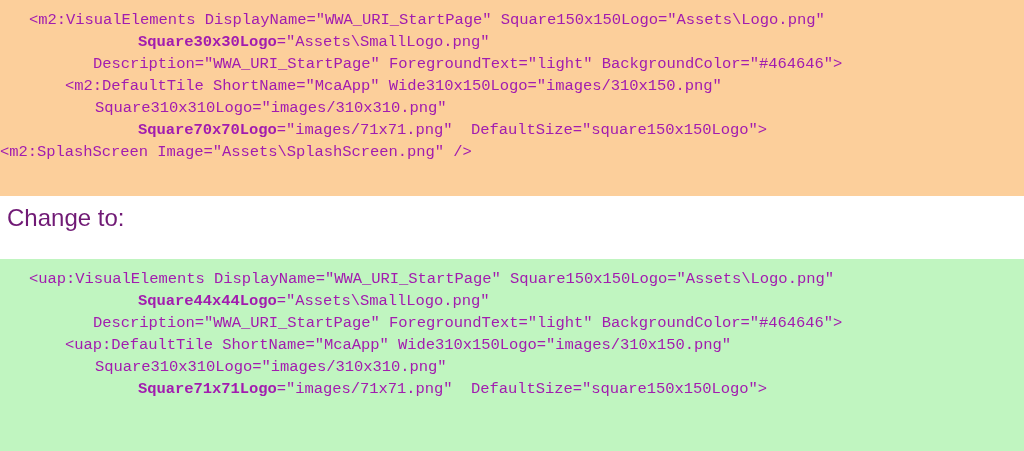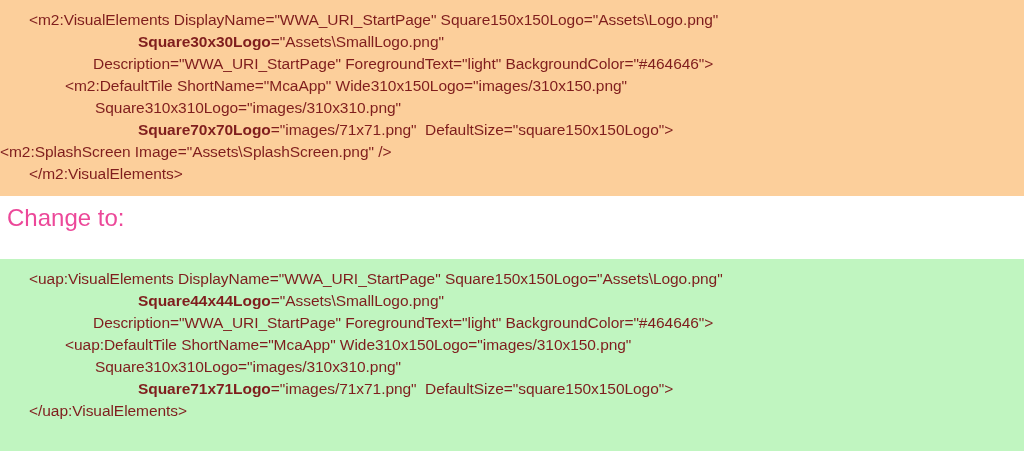--- a/index.html
+++ b/index.html
@@ -36,25 +36,25 @@
     padding: 9px 0 0 0;
   }
   .code-block.after {
     top: 259px;
     height: 253px;
     background: #c0f5c0;
     padding: 9px 0 0 0;
   }
 
   .code-line {
-    font-family: Liberation Sans, sans-serif;
+    font-family: Liberation Mono, monospace;
     font-size: 15.5px;
     line-height: 22px;
     white-space: pre;
-    color: #7f1d1d;
+    color: #a21caf;
     letter-spacing: -0.05px;
   }
   .code-line .tok {
     white-space: pre;
   }
   .code-line .bold {
     font-weight: bold;
     margin-left: 43px;
   }
 
@@ -67,45 +67,43 @@
   .ind5 { }
 
   
   .change-label {
     position: absolute;
     left: 7px;
     top: 203px;
     font-family: "Liberation Sans", sans-serif;
     font-size: 24px;
     line-height: 30px;
-    color: #ec4899;
+    color: #701a75;
     white-space: pre;
   }
 </style>
 </head>
 <body>
 
 <div class="page" style="background: rgb(255, 255, 255);">
 
   <div class="code-block before" style="background: rgb(252, 207, 155);">
       <div class="code-line ind0"><span class="tok">&lt;m2:VisualElements DisplayName="WWA_URI_StartPage" Square150x150Logo="Assets\Logo.png"</span></div>
       <div class="code-line ind1"><span class="tok bold">Square30x30Logo</span><span class="tok">="Assets\SmallLogo.png"</span></div>
       <div class="code-line ind2"><span class="tok">Description="WWA_URI_StartPage" ForegroundText="light" BackgroundColor="#464646"&gt;</span></div>
       <div class="code-line ind3"><span class="tok">&lt;m2:DefaultTile ShortName="McaApp" Wide310x150Logo="images/310x150.png"</span></div>
       <div class="code-line ind4"><span class="tok">Square310x310Logo="images/310x310.png"</span></div>
       <div class="code-line ind1"><span class="tok bold">Square70x70Logo</span><span class="tok">="images/71x71.png"  DefaultSize="square150x150Logo"&gt;</span></div>
       <div class="code-line ind5"><span class="tok">&lt;m2:SplashScreen Image="Assets\SplashScreen.png" /&gt;</span></div>
-      <div class="code-line ind0"><span class="tok">&lt;/m2:VisualElements&gt;</span></div>
     </div>
 
   <div class="change-label">Change to:</div>
 
   <div class="code-block after" style="background: rgb(192, 245, 192);">
       <div class="code-line ind0"><span class="tok">&lt;uap:VisualElements DisplayName="WWA_URI_StartPage" Square150x150Logo="Assets\Logo.png"</span></div>
       <div class="code-line ind1"><span class="tok bold">Square44x44Logo</span><span class="tok">="Assets\SmallLogo.png"</span></div>
       <div class="code-line ind2"><span class="tok">Description="WWA_URI_StartPage" ForegroundText="light" BackgroundColor="#464646"&gt;</span></div>
       <div class="code-line ind3"><span class="tok">&lt;uap:DefaultTile ShortName="McaApp" Wide310x150Logo="images/310x150.png"</span></div>
       <div class="code-line ind4"><span class="tok">Square310x310Logo="images/310x310.png"</span></div>
       <div class="code-line ind1"><span class="tok bold">Square71x71Logo</span><span class="tok">="images/71x71.png"  DefaultSize="square150x150Logo"&gt;</span></div>
-      <div class="code-line ind0"><span class="tok">&lt;/uap:VisualElements&gt;</span></div>
     </div>
 
 </div>
 
 </body></html>

